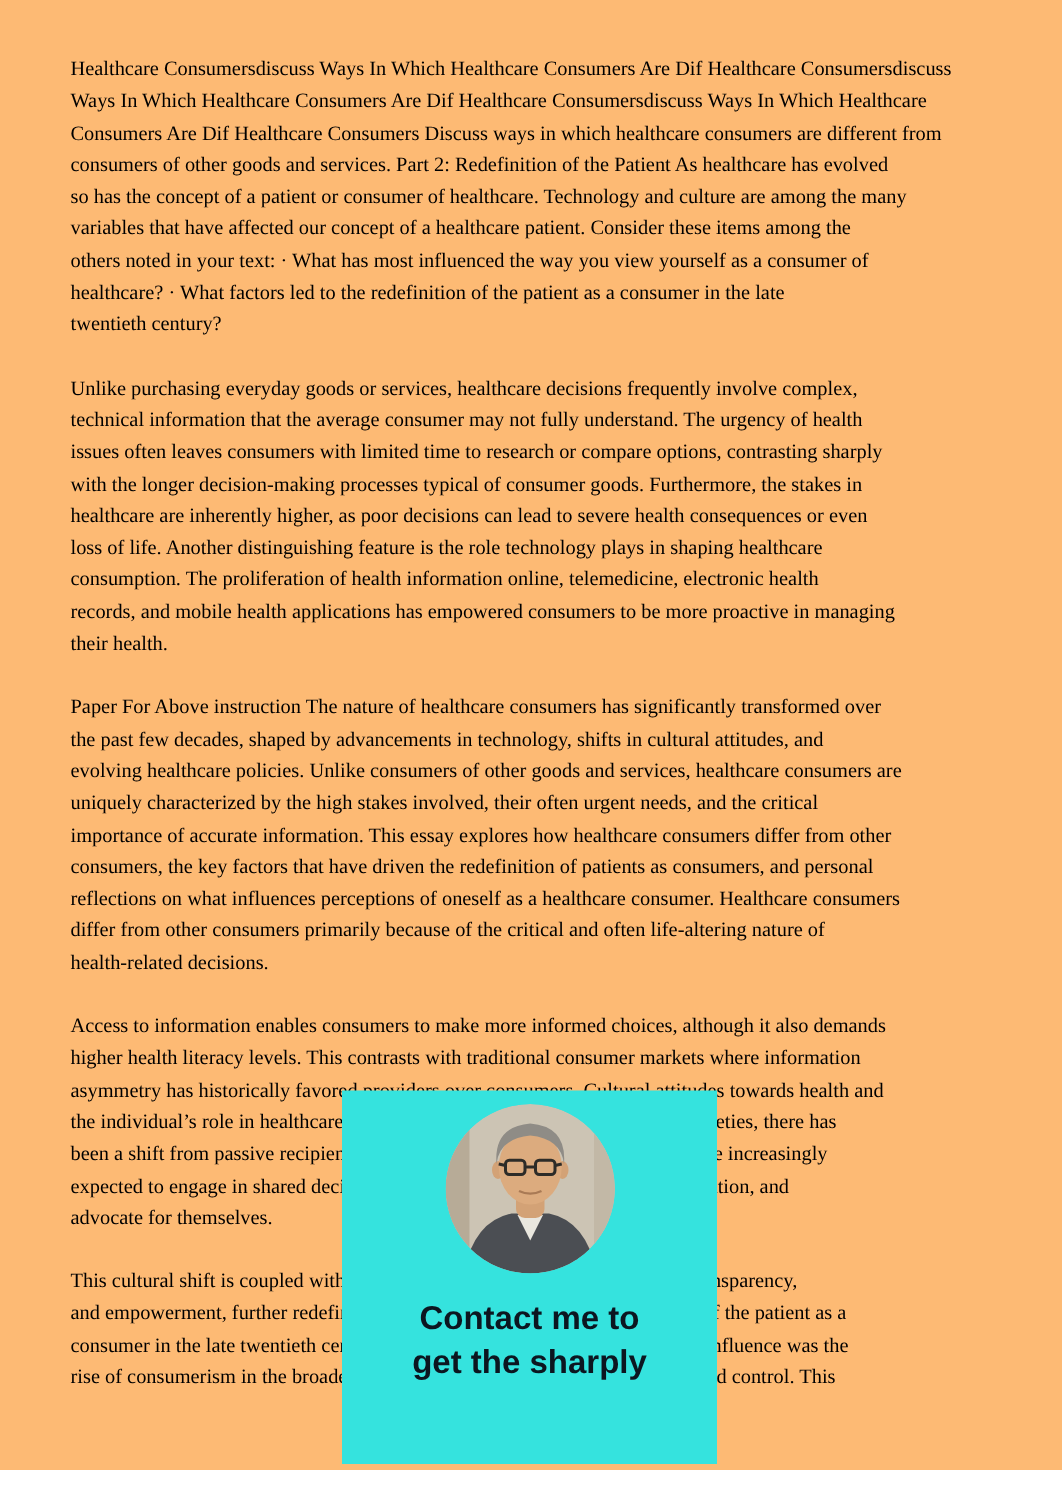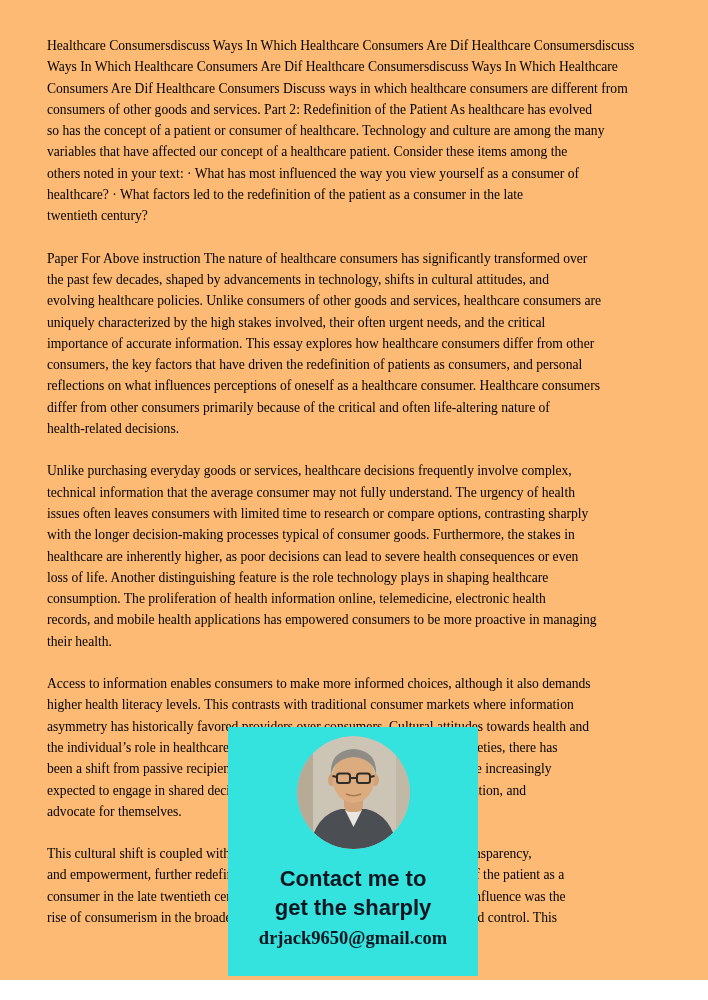--- a/index.html
+++ b/index.html
@@ -75,38 +75,38 @@
   <div class="doc">
     <p>Healthcare Consumersdiscuss Ways In Which Healthcare Consumers Are Dif Healthcare Consumersdiscuss
 Ways In Which Healthcare Consumers Are Dif Healthcare Consumersdiscuss Ways In Which Healthcare
 Consumers Are Dif Healthcare Consumers Discuss ways in which healthcare consumers are different from
 consumers of other goods and services. Part 2: Redefinition of the Patient As healthcare has evolved
 so has the concept of a patient or consumer of healthcare. Technology and culture are among the many
 variables that have affected our concept of a healthcare patient. Consider these items among the
 others noted in your text: · What has most influenced the way you view yourself as a consumer of
 healthcare? · What factors led to the redefinition of the patient as a consumer in the late
 twentieth century?</p>
+    <p>Unlike purchasing everyday goods or services, healthcare decisions frequently involve complex,
+technical information that the average consumer may not fully understand. The urgency of health
+issues often leaves consumers with limited time to research or compare options, contrasting sharply
+with the longer decision-making processes typical of consumer goods. Furthermore, the stakes in
+healthcare are inherently higher, as poor decisions can lead to severe health consequences or even
+loss of life. Another distinguishing feature is the role technology plays in shaping healthcare
+consumption. The proliferation of health information online, telemedicine, electronic health
+records, and mobile health applications has empowered consumers to be more proactive in managing
+their health.</p>
     <p>Paper For Above instruction The nature of healthcare consumers has significantly transformed over
 the past few decades, shaped by advancements in technology, shifts in cultural attitudes, and
 evolving healthcare policies. Unlike consumers of other goods and services, healthcare consumers are
 uniquely characterized by the high stakes involved, their often urgent needs, and the critical
 importance of accurate information. This essay explores how healthcare consumers differ from other
 consumers, the key factors that have driven the redefinition of patients as consumers, and personal
 reflections on what influences perceptions of oneself as a healthcare consumer. Healthcare consumers
 differ from other consumers primarily because of the critical and often life-altering nature of
 health-related decisions.</p>
-    <p>Unlike purchasing everyday goods or services, healthcare decisions frequently involve complex,
-technical information that the average consumer may not fully understand. The urgency of health
-issues often leaves consumers with limited time to research or compare options, contrasting sharply
-with the longer decision-making processes typical of consumer goods. Furthermore, the stakes in
-healthcare are inherently higher, as poor decisions can lead to severe health consequences or even
-loss of life. Another distinguishing feature is the role technology plays in shaping healthcare
-consumption. The proliferation of health information online, telemedicine, electronic health
-records, and mobile health applications has empowered consumers to be more proactive in managing
-their health.</p>
     <p>Access to information enables consumers to make more informed choices, although it also demands
 higher health literacy levels. This contrasts with traditional consumer markets where information
 asymmetry has historically favored providers over consumers. Cultural attitudes towards health and
 the individual’s role in healthcare have also evolved significantly. In many societies, there has
 been a shift from passive recipients of care to active participants; consumers are increasingly
 expected to engage in shared decision-making with providers, seek out information, and
 advocate for themselves.</p>
     <p>This cultural shift is coupled with policies promoting patient-centered care, transparency,
 and empowerment, further redefining the role of the patient. The redefinition of the patient as a
 consumer in the late twentieth century was driven by several factors. A major influence was the
@@ -140,16 +140,15 @@
             <path d="M73 41 L77.5 40"></path>
           </g>
           <path d="M49 58 Q56.5 61.5 64 58" stroke="#a97a55" stroke-width="1.6" fill="none"></path>
         </g>
       </svg>
     </div>
     <div class="contact-heading">
       <div>Contact me to</div>
       <div>get the sharply</div>
     </div>
-    <div class="contact-email">drjack9650@gmail.com</div>
   </div>
 
 </div>
 
 </body></html>

